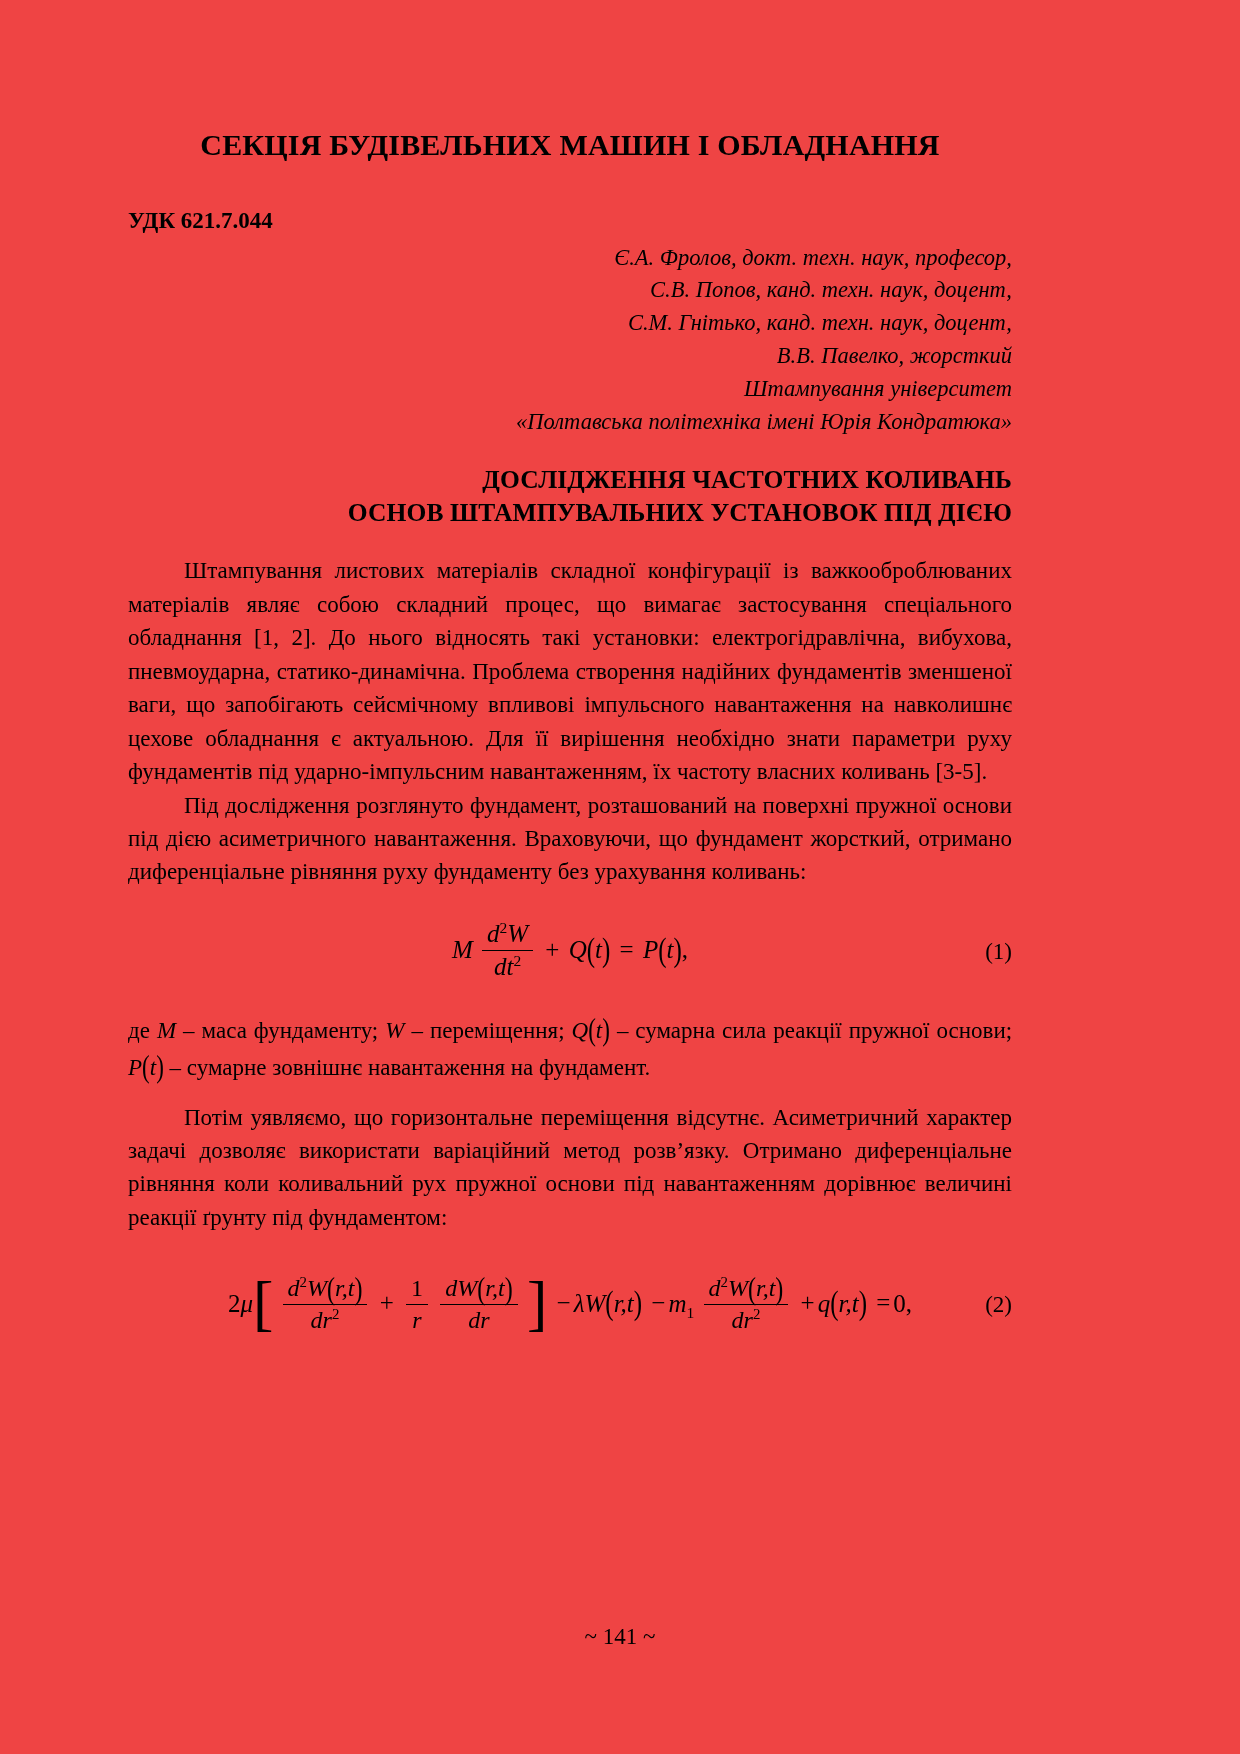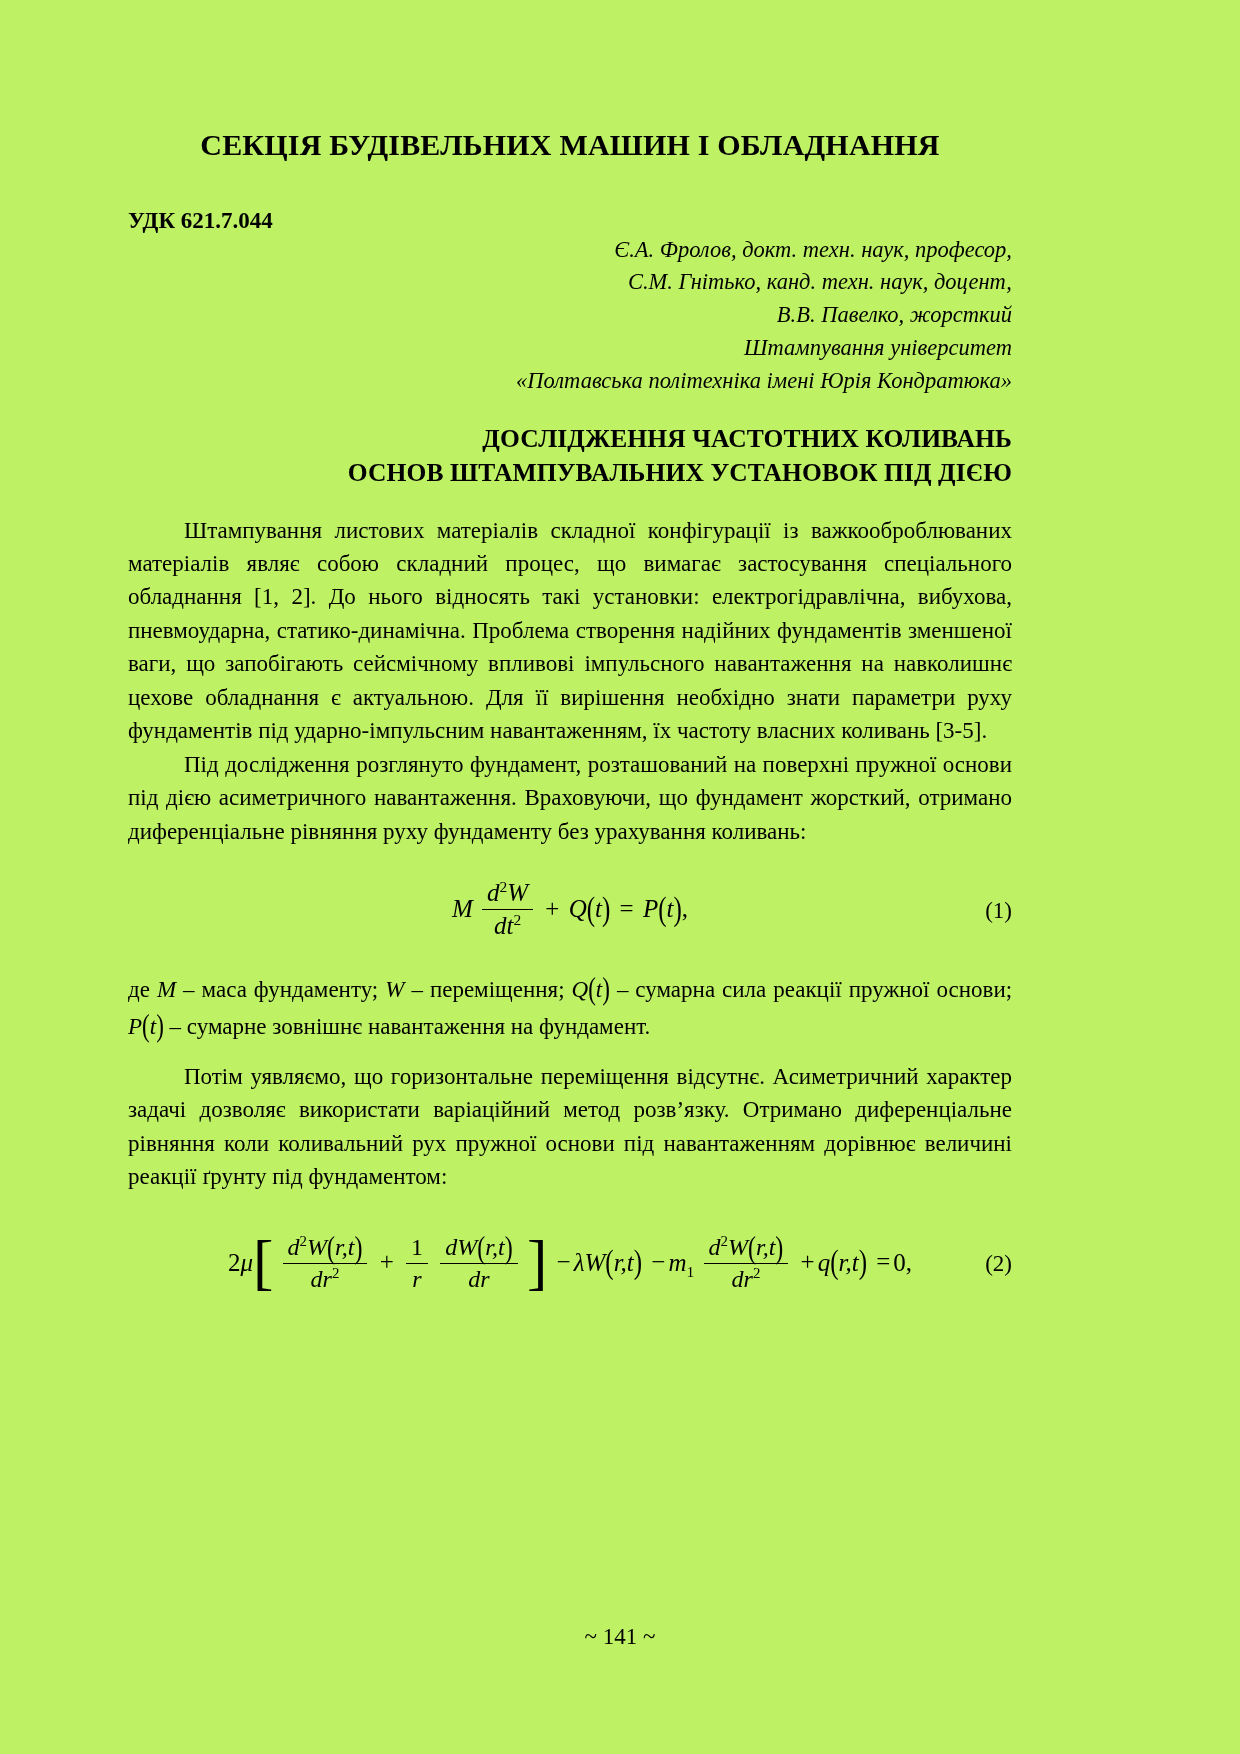--- a/index.html
+++ b/index.html
@@ -10,21 +10,21 @@
   }
   body {
     font-family: "Liberation Serif", "DejaVu Serif", serif;
     color: #000000;
   }
   .page {
     position: relative;
     width: 1240px;
     height: 1754px;
     margin: 0 auto;
-    background: #bef264;
+    background: #ef4444;
     box-sizing: border-box;
     padding: 0;
     overflow: hidden;
   }
   .content {
     position: absolute;
     left: 128px;
     top: 0;
     width: 884px;
   }
@@ -43,20 +43,21 @@
   
   .udc {
     font-weight: bold;
     font-size: 23px;
     margin-top: 45px;
     text-align: left;
   }
 
   
   .authors {
+    margin-top: 8px;
     text-align: right;
     font-style: italic;
     font-size: 22.5px;
     line-height: 1.46;
   }
   .authors .author-line {
     display: block;
     white-space: nowrap;
   }
   .authors .affiliation-line {
@@ -177,20 +178,21 @@
 
 <div class="page">
   <div class="content">
 
     <h1 class="section-heading">СЕКЦІЯ БУДІВЕЛЬНИХ МАШИН І ОБЛАДНАННЯ</h1>
 
     <div class="udc">УДК 621.7.044</div>
 
     <div class="authors">
       <span class="author-line">Є.А. Фролов, докт. техн. наук, професор,</span>
+      <span class="author-line">С.В. Попов, канд. техн. наук, доцент,</span>
       <span class="author-line">С.М. Гнітько, канд. техн. наук, доцент,</span>
       <span class="author-line">В.В. Павелко, жорсткий</span>
       <span class="affiliation-line">Штампування університет</span>
       <span class="affiliation-line">«Полтавська політехніка імені Юрія Кондратюка»</span>
     </div>
 
     <h2 class="article-title">
       <span class="title-line">ДОСЛІДЖЕННЯ ЧАСТОТНИХ КОЛИВАНЬ</span>
       <span class="title-line">ОСНОВ ШТАМПУВАЛЬНИХ УСТАНОВОК ПІД ДІЄЮ</span>
     </h2>

